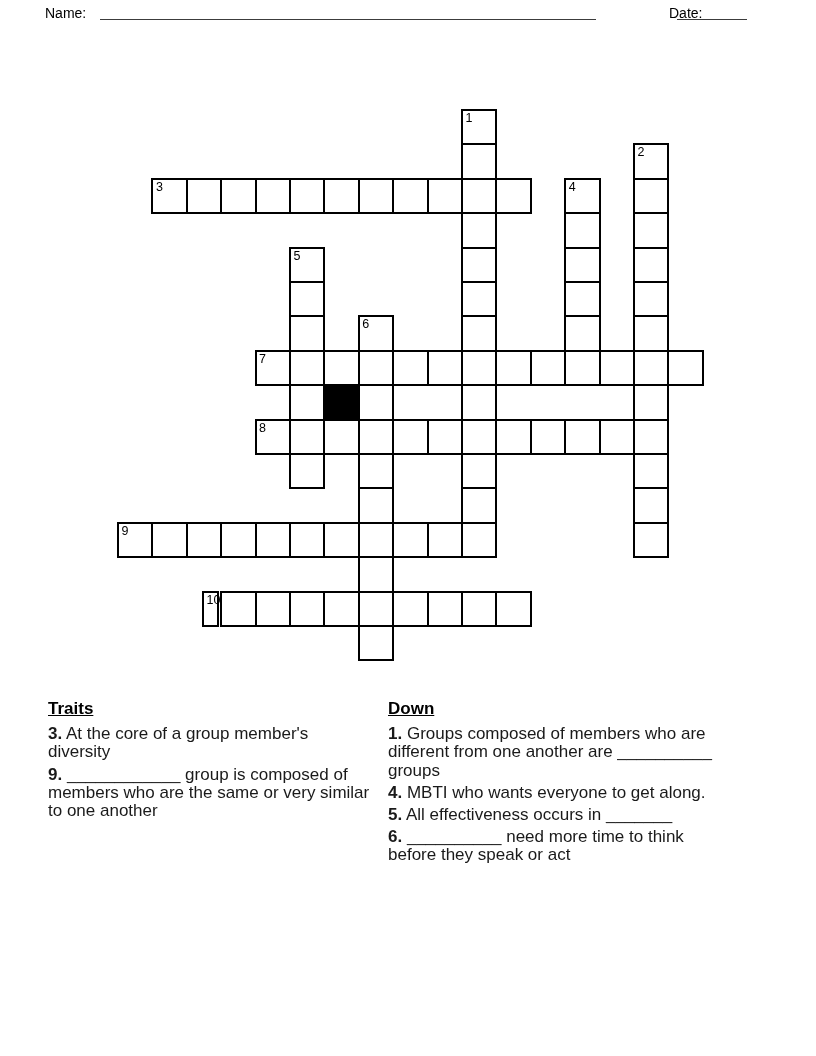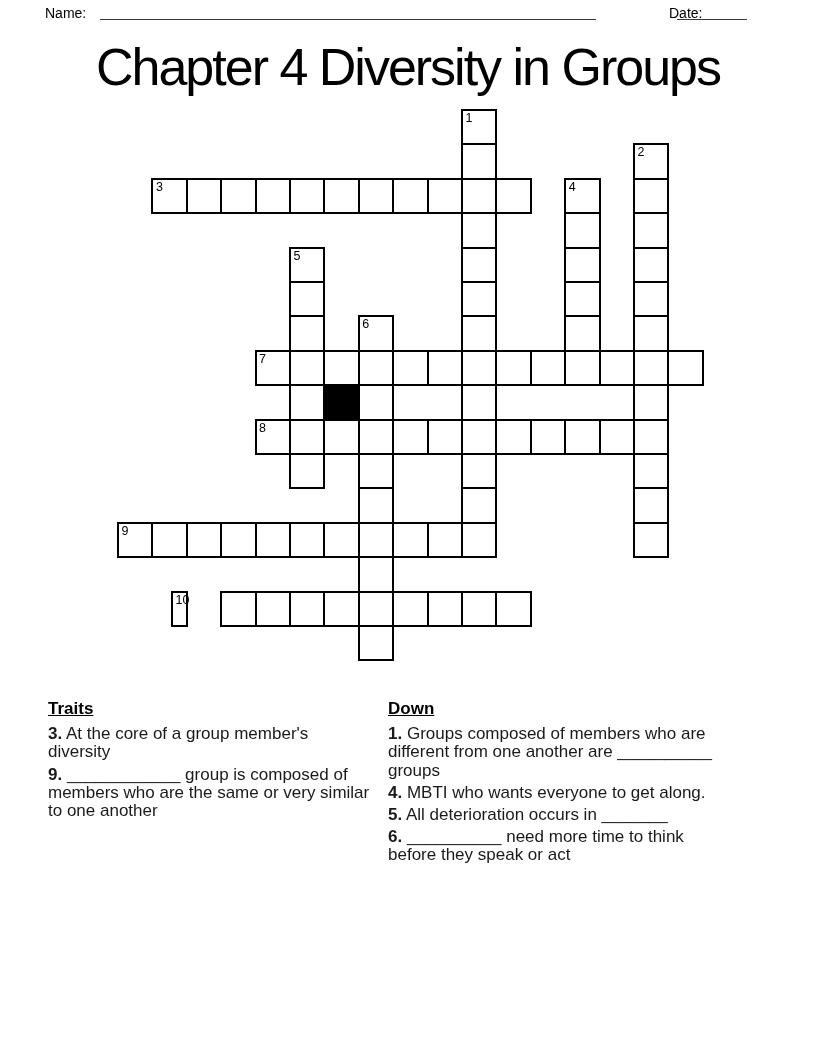--- a/index.html
+++ b/index.html
@@ -59,21 +59,20 @@
 </head>
 <body>
 
 <div class="page">
 
   <span class="hdr-label name-label">Name:</span>
   <span class="fill-line name-line"></span>
   <span class="hdr-label date-label">Date:</span>
   <span class="fill-line date-line"></span>
 
-  <h1 class="title">Chapter 4 Diversity in Groups</h1>
 
   <div class="grid" id="grid" style="left: 117px; top: 109px; width: 586.8px; height: 552.4px;">
       <div class="cell" style="left: 344px; top: 0px; width: 36.4px; height: 36.4px;">
         <span class="num">1</span>
       </div>
       <div class="cell" style="left: 344px; top: 34.4px; width: 36.4px; height: 36.4px;"></div>
       <div class="cell" style="left: 344px; top: 68.8px; width: 36.4px; height: 36.4px;"></div>
       <div class="cell" style="left: 344px; top: 103.2px; width: 36.4px; height: 36.4px;"></div>
       <div class="cell" style="left: 344px; top: 137.6px; width: 36.4px; height: 36.4px;"></div>
       <div class="cell" style="left: 344px; top: 172px; width: 36.4px; height: 36.4px;"></div>
@@ -163,21 +162,21 @@
         <span class="num">9</span>
       </div>
       <div class="cell" style="left: 34.4px; top: 412.8px; width: 36.4px; height: 36.4px;"></div>
       <div class="cell" style="left: 68.8px; top: 412.8px; width: 36.4px; height: 36.4px;"></div>
       <div class="cell" style="left: 103.2px; top: 412.8px; width: 36.4px; height: 36.4px;"></div>
       <div class="cell" style="left: 137.6px; top: 412.8px; width: 36.4px; height: 36.4px;"></div>
       <div class="cell" style="left: 172px; top: 412.8px; width: 36.4px; height: 36.4px;"></div>
       <div class="cell" style="left: 206.4px; top: 412.8px; width: 36.4px; height: 36.4px;"></div>
       <div class="cell" style="left: 275.2px; top: 412.8px; width: 36.4px; height: 36.4px;"></div>
       <div class="cell" style="left: 309.6px; top: 412.8px; width: 36.4px; height: 36.4px;"></div>
-      <div class="cell" style="left: 54px; top: 481.6px; width: 17px; height: 36.4px; text-align: right;">
+      <div class="cell" style="left: 85px; top: 481.6px; width: 17px; height: 36.4px; text-align: right;">
         <span class="num">10</span>
       </div>
       <div class="cell" style="left: 103.2px; top: 481.6px; width: 36.4px; height: 36.4px;"></div>
       <div class="cell" style="left: 137.6px; top: 481.6px; width: 36.4px; height: 36.4px;"></div>
       <div class="cell" style="left: 172px; top: 481.6px; width: 36.4px; height: 36.4px;"></div>
       <div class="cell" style="left: 206.4px; top: 481.6px; width: 36.4px; height: 36.4px;"></div>
       <div class="cell" style="left: 275.2px; top: 481.6px; width: 36.4px; height: 36.4px;"></div>
       <div class="cell" style="left: 309.6px; top: 481.6px; width: 36.4px; height: 36.4px;"></div>
       <div class="cell" style="left: 344px; top: 481.6px; width: 36.4px; height: 36.4px;"></div>
       <div class="cell" style="left: 378.4px; top: 481.6px; width: 36.4px; height: 36.4px;"></div>
@@ -195,19 +194,19 @@
       </div>
   </div>
 
   <div class="clues clues-down">
     <div class="clues-heading">Down</div>
     <div id="down-list">
         <p class="clue"><b class="clue-num">1.</b> <span class="clue-text">Groups composed of members who are
 different from one another are __________
 groups</span></p>
         <p class="clue"><b class="clue-num">4.</b> <span class="clue-text">MBTI who wants everyone to get along.</span></p>
-        <p class="clue"><b class="clue-num">5.</b> <span class="clue-text">All deterioration occurs in _______</span></p>
+        <p class="clue"><b class="clue-num">5.</b> <span class="clue-text">All effectiveness occurs in _______</span></p>
         <p class="clue"><b class="clue-num">6.</b> <span class="clue-text">__________ need more time to think
 before they speak or act</span></p>
       </div>
   </div>
 
 </div>
 
 </body></html>

